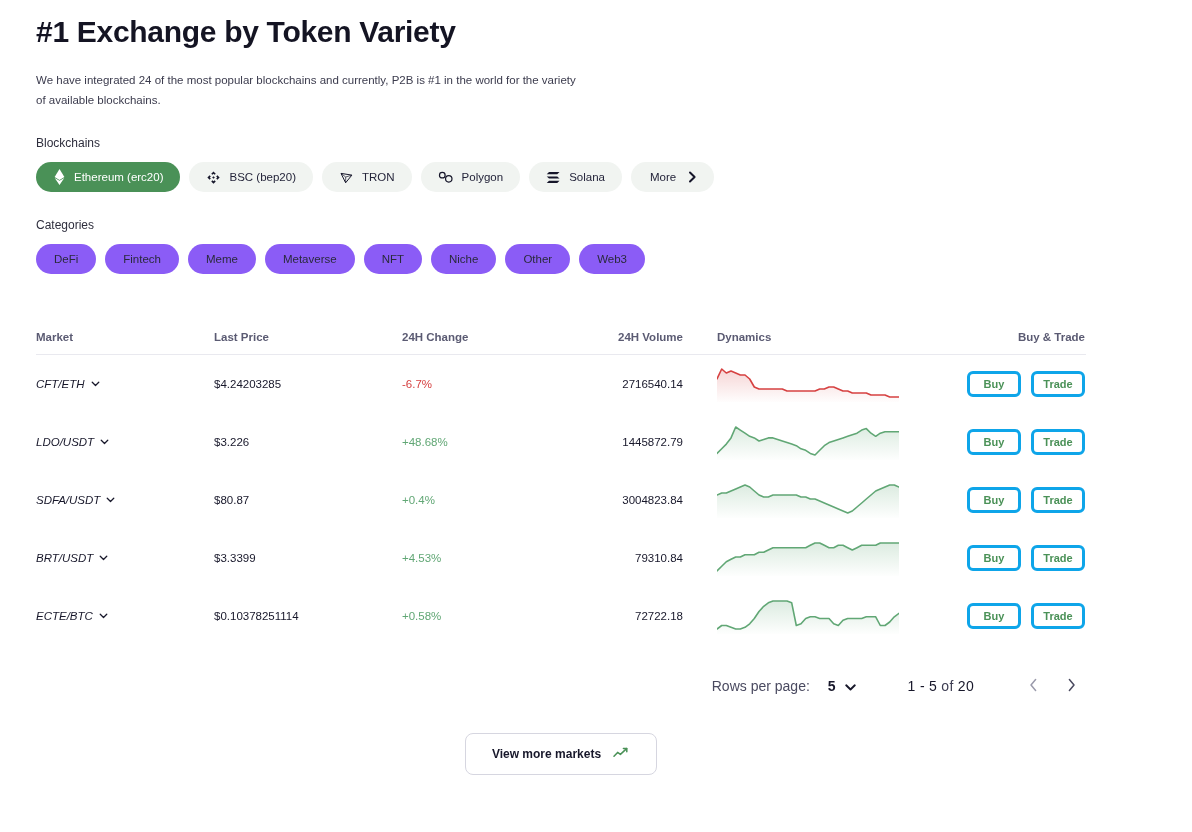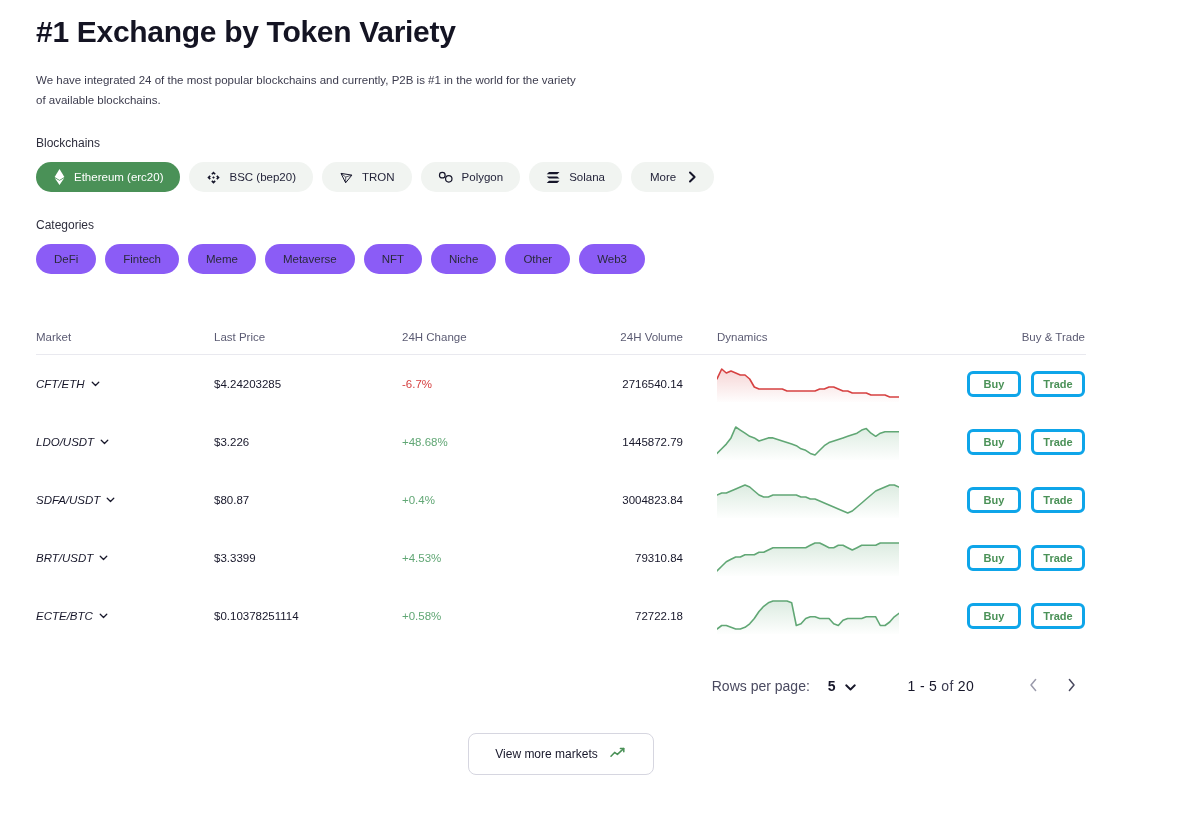--- a/index.html
+++ b/index.html
@@ -40,21 +40,21 @@
   .chip.active .ico svg { fill: #ffffff; }
 
   .chip.cat { background: #8b5cf6; color: #2a2a3c; padding: 0 18px; }
   .chip.more { gap: 12px; padding: 0 17px 0 19px; }
 
   
   .table { margin-top: 46px; width: 1050px; }
   .thead, .trow { display: flex; align-items: center; }
   .thead { height: 34px; }
   .th {
-    font-size: 11.5px; color: #5b5b73; font-weight: normal;
+    font-size: 11.5px; color: #5b5b73; font-weight: bold;
   }
   .divider { height: 1px; background: #e9e9ef; width: 1050px; }
 
   .c-market { width: 178px; }
   .c-price  { width: 188px; }
   .c-change { width: 152px; }
   .c-volume { width: 129px; text-align: right; }
   .c-dyn    { width: 190px; padding-left: 34px; }
   .c-trade  { flex: 1; text-align: right; padding-right: 1px; }
 
@@ -103,20 +103,21 @@
   .pg-btn.enabled { color: #4a4a60; }
 
   
   .viewmore-wrap { width: 1050px; display: flex; justify-content: center; margin-top: 32px; }
   .viewmore {
     display: inline-flex; align-items: center; gap: 12px;
     height: 42px; padding: 0 26px; border-radius: 8px;
     border: 1px solid #d6d6e0; background: #ffffff;
     font-size: 12px; font-family: inherit; color: #17172a;
     cursor: pointer;
+    font-weight: bold;
   }
 </style>
 </head>
 <body>
 
 <div class="page">
 
   <h1 class="page-title">#1 Exchange by Token Variety</h1>
   <p class="page-sub">We have integrated 24 of the most popular blockchains and currently, P2B is #1 in the world for the variety of available blockchains.</p>
 

